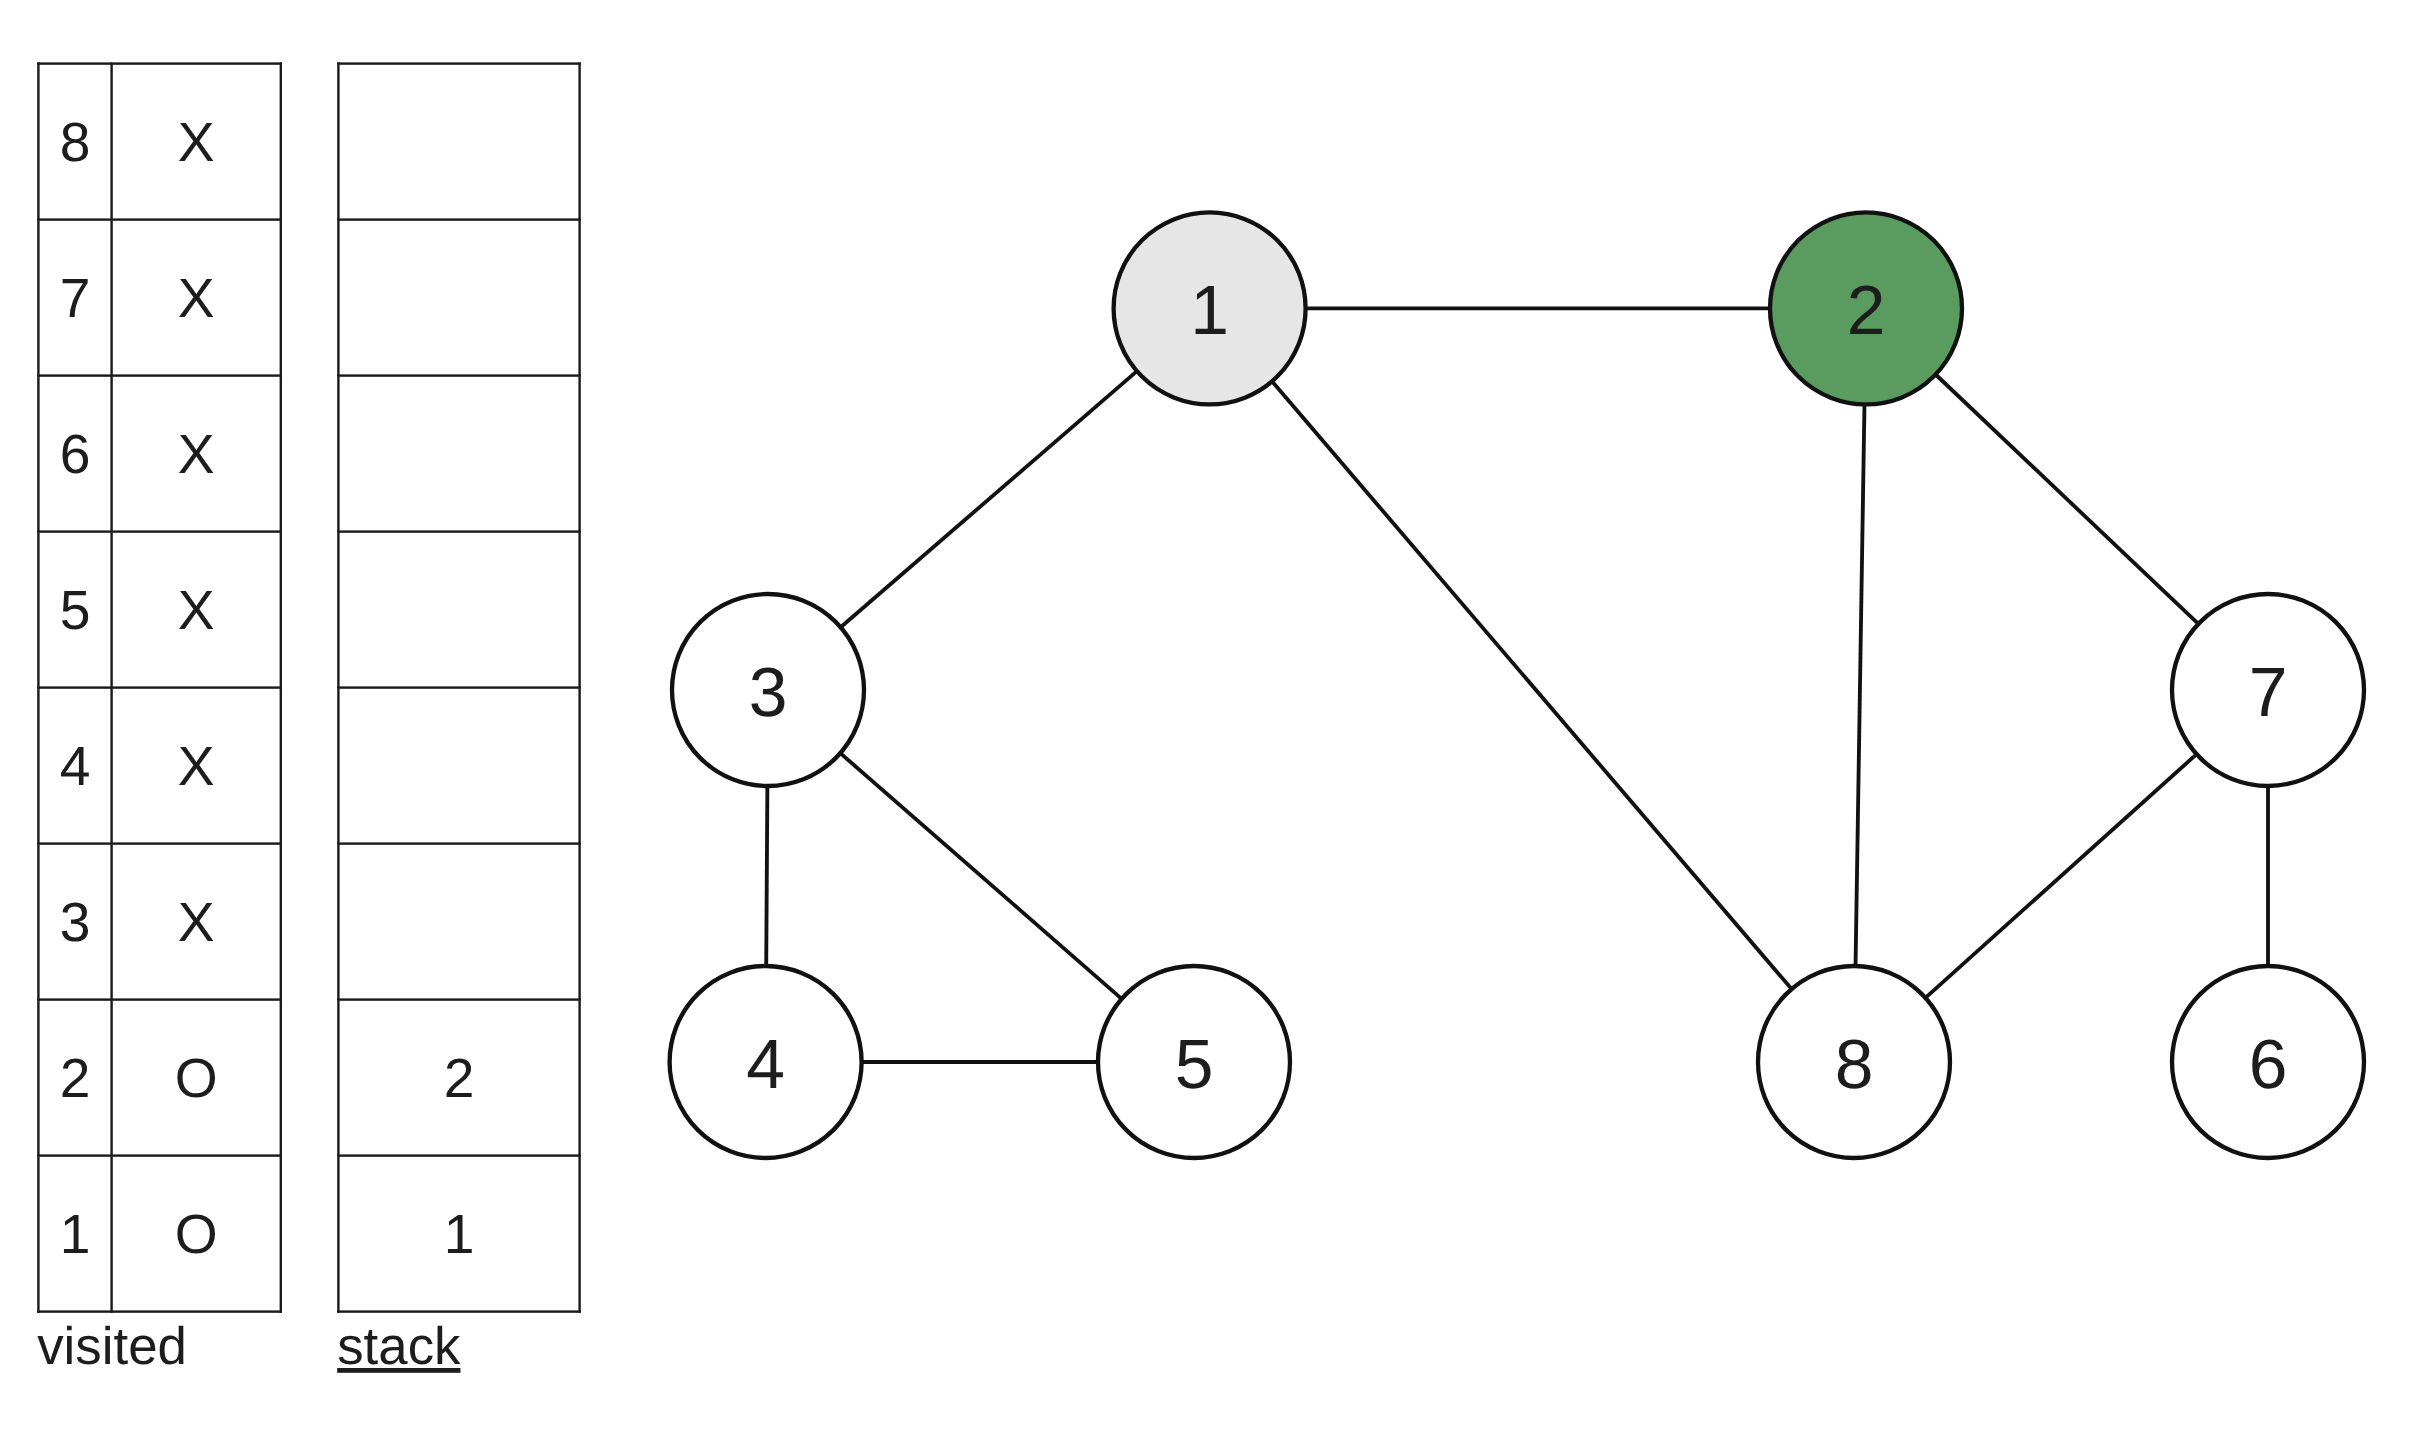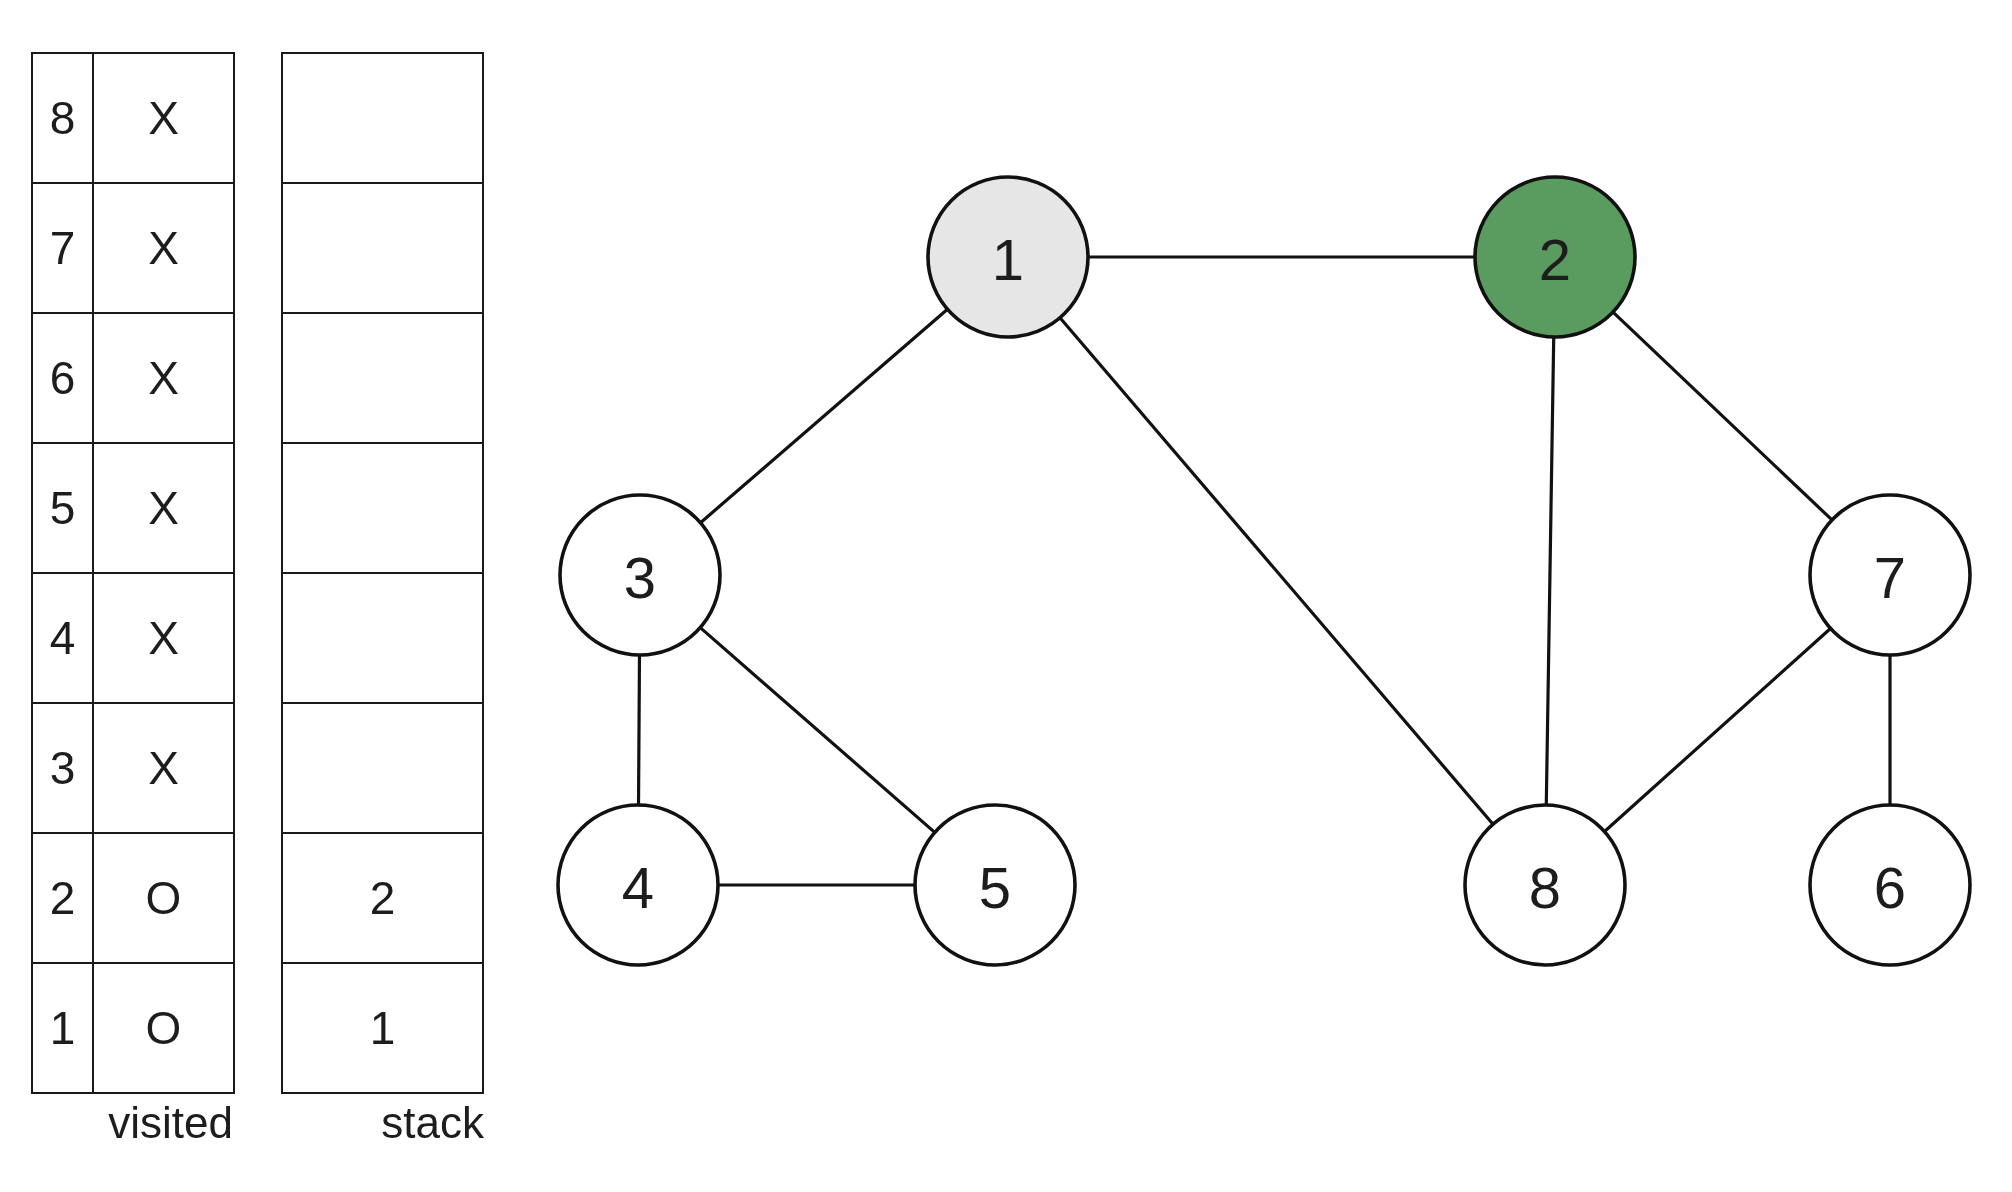--- a/index.html
+++ b/index.html
@@ -49,21 +49,21 @@
   td.stack-cell {
     width: 199px;
   }
   .green {
     color: #4e9157;
   }
   .caption {
     position: absolute;
     font-size: 44px;
     color: #1d1d1d;
-    text-align: right;
+    text-align: left;
     white-space: nowrap;
   }
 
   
   #graph-svg {
     position: absolute;
     left: 0;
     top: 0;
   }
   .edge-line {
@@ -151,21 +151,21 @@
           </tr>
           <tr>
             <td class="stack-cell green">2</td>
           </tr>
           <tr>
             <td class="stack-cell">1</td>
           </tr>
         </tbody>
     </table>
   </div>
-  <div class="caption" style="left:281px; top:1098px; width:203px;">stack</div>
+  <div class="caption" style="left:281px; top:1098px; width:203px;text-decoration:underline;">stack</div>
 
   <svg id="graph-svg" width="2012" height="1192">
     <g id="edges-group">
         <line x1="1088" y1="257" x2="1475" y2="257" class="edge-line" stroke="#111111"></line>
         <line x1="947.4689558567567" y1="309.3067174933461" x2="700.5310441432433" y2="522.6932825066539" class="edge-line" stroke="#111111"></line>
         <line x1="1059.991513977422" y1="317.8019939996668" x2="1493.008486022578" y2="824.1980060003332" class="edge-line" stroke="#111111"></line>
         <line x1="1613.0215716130876" y1="312.07719335212494" x2="1831.9784283869124" y2="519.9228066478751" class="edge-line" stroke="#111111"></line>
         <line x1="1553.7262761221482" y1="336.9898595290865" x2="1546.2737238778518" y2="805.0101404709135" class="edge-line" stroke="#111111"></line>
         <line x1="639.4838817089058" y1="654.998335119611" x2="638.5161182910942" y2="805.001664880389" class="edge-line" stroke="#111111"></line>
         <line x1="700.2586807855672" y1="627.6202564606361" x2="934.7413192144328" y2="832.3797435393639" class="edge-line" stroke="#111111"></line>

